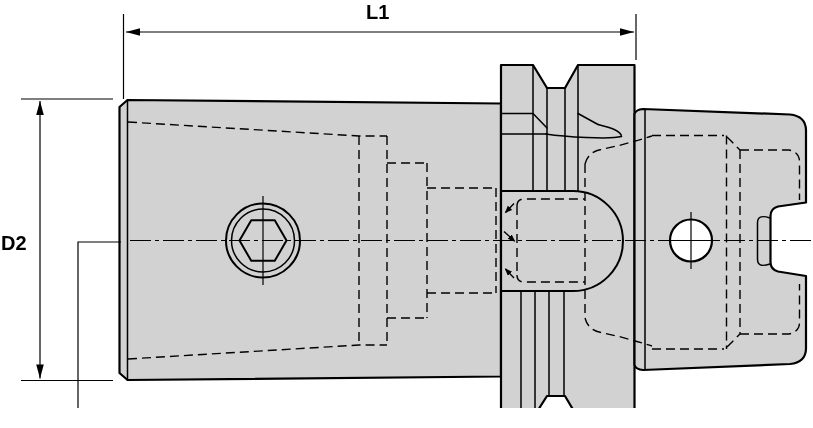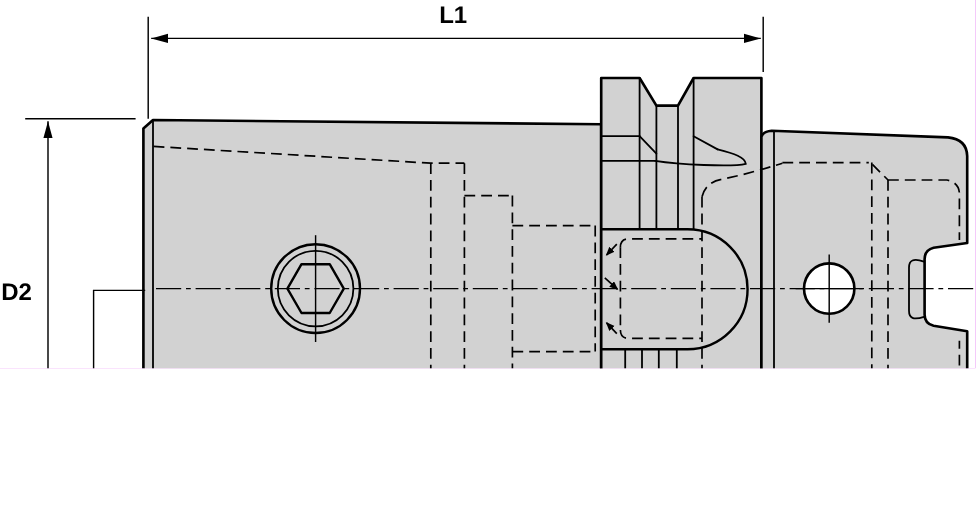--- a/index.html
+++ b/index.html
@@ -1,16 +1,16 @@
 <!DOCTYPE html>
 <html><head>
 <meta charset="utf-8">
 <style>
   html,body{margin:0;padding:0;background:#fff}
-  .canvas{position:relative;width:813px;height:307px;background:#d946ef;overflow:hidden}
+  .canvas{position:relative;width:813px;height:408px;background:#d946ef;overflow:hidden}
   svg{display:block}
   .ol{stroke:#000;stroke-width:2.2;stroke-linejoin:round;stroke-linecap:round}
   .ol2{fill:none;stroke:#000;stroke-width:2;stroke-linejoin:round;stroke-linecap:round}
   .thin{fill:none;stroke:#000;stroke-width:1.5;stroke-linecap:round}
   .dash{fill:none;stroke:#000;stroke-width:1.4;stroke-dasharray:9 5}
   .cl{fill:none;stroke:#000;stroke-width:1.2;stroke-dasharray:21 4 4 4}
   .dim{fill:none;stroke:#000;stroke-width:1.2}
   .ah{fill:#000;stroke:none}
   .flow{fill:none;stroke:#000;stroke-width:1.4}
   .lbl{font:600 20px "Liberation Sans", sans-serif;fill:#000}

